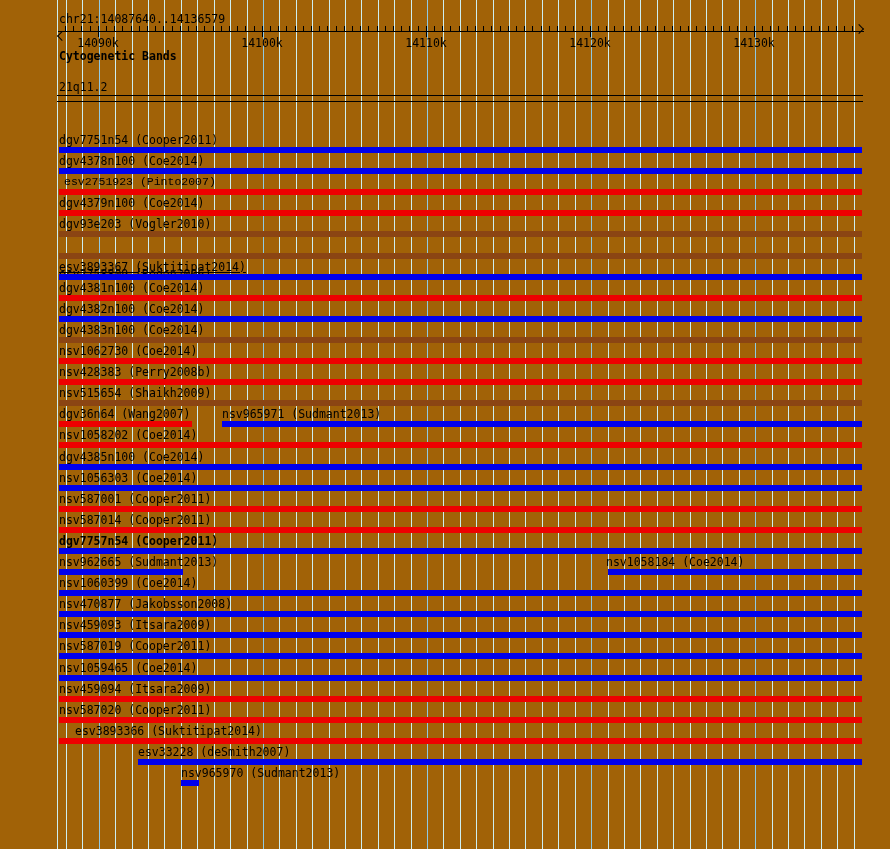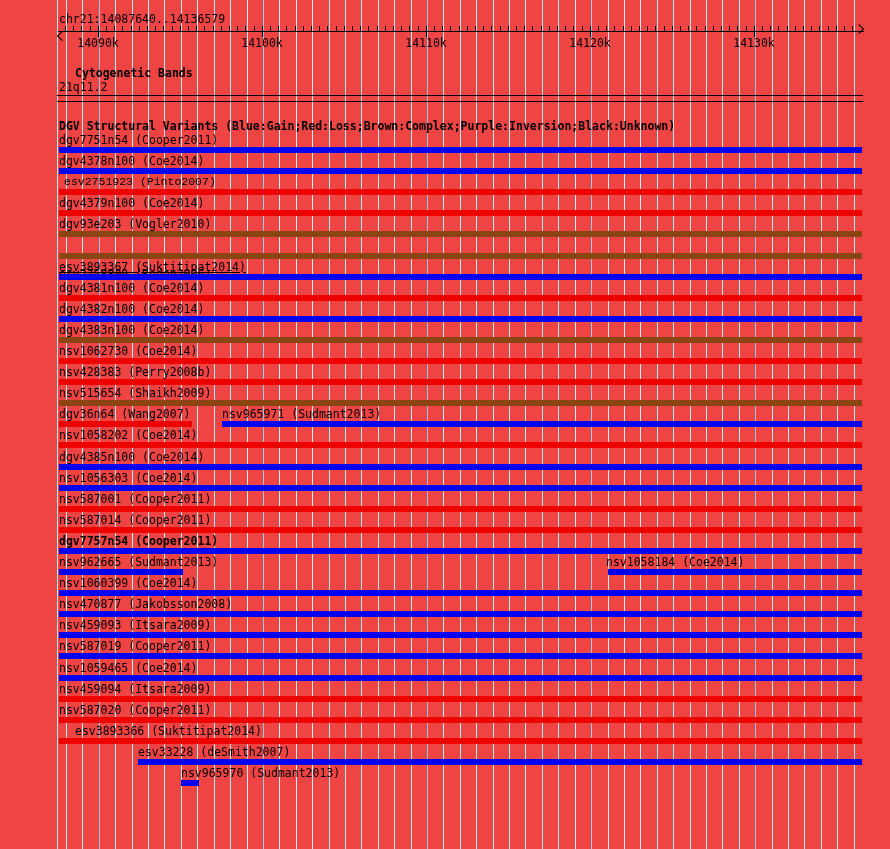--- a/index.html
+++ b/index.html
@@ -1,17 +1,17 @@
 <!DOCTYPE html>
 <html><head>
 <meta charset="utf-8">
 <style>
   html,body{margin:0;padding:0;background:#fff;}
   #screen{
-    position:relative;width:890px;height:849px;background:#ef4444;overflow:hidden;
+    position:relative;width:890px;height:849px;background:#a16207;overflow:hidden;
     font-family:"DejaVu Sans Mono","Liberation Mono",monospace;
     font-size:11.5px;line-height:12px;color:#000;
   }
   
   #grid{
     position:absolute;left:57px;top:0;width:797px;height:849px;
     border-left:1px solid #cdeef0;
     background-image:repeating-linear-gradient(to right,#cdeef0 0 1px,transparent 1px 16.41px);
     background-position:8px 0;
   }
@@ -24,21 +24,21 @@
     position:absolute;left:65px;top:26px;width:789px;height:5px;
     background-image:repeating-linear-gradient(to right,#000 0 1px,transparent 1px 8.2px);
   }
   .major-tick{position:absolute;top:26px;width:1px;height:11px;background:#000;}
   .tick-label{position:absolute;top:37px;width:48px;text-align:center;white-space:pre;}
   .chev{position:absolute;top:28.5px;width:6px;height:6px;}
   #chev-left{left:57px;border-left:1px solid #000;border-bottom:1px solid #000;transform:rotate(45deg);transform-origin:left bottom;}
   #chev-right{left:857px;border-right:1px solid #000;border-top:1px solid #000;transform:rotate(45deg);transform-origin:right top;}
   
   .track-title{position:absolute;left:59px;font-weight:bold;white-space:pre;}
-  #cyto-title{top:67px;padding-left:16px;}
+  #cyto-title{top:50px;}
   #cyto-band-label{position:absolute;left:59px;top:81px;white-space:pre;}
   #cyto-box{position:absolute;left:57px;top:95px;width:806px;height:7px;border-top:1px solid #000;border-bottom:1px solid #000;box-sizing:border-box;}
   
   #dgv-title{top:120px;}
   #variants{position:absolute;left:0;top:0;width:890px;height:849px;}
   .v-label{position:absolute;height:12px;white-space:pre;}
   .v-bar{position:absolute;height:6px;}
 </style>
 </head>
 <body>
@@ -68,21 +68,20 @@
       <div class="major-tick" style="left: 590px;"></div>
       <div class="tick-label" style="left: 566px;">14120k</div>
       <div class="major-tick" style="left: 754px;"></div>
       <div class="tick-label" style="left: 730px;">14130k</div>
     </div>
 
   <div id="cyto-title" class="track-title">Cytogenetic Bands</div>
   <div id="cyto-band-label">21q11.2</div>
   <div id="cyto-box"></div>
 
-  <div id="dgv-title" class="track-title">DGV Structural Variants (Blue:Gain;Red:Loss;Brown:Complex;Purple:Inversion;Black:Unknown)</div>
   <div id="variants">
       <div class="v-label" style="left: 59px; top: 134px;">dgv7751n54 (Cooper2011)</div>
       <div class="v-bar" style="left: 59px; top: 147px; width: 803px; background: rgb(0, 0, 238);"></div>
       <div class="v-label" style="left: 59px; top: 155.1px;">dgv4378n100 (Coe2014)</div>
       <div class="v-bar" style="left: 59px; top: 168.1px; width: 803px; background: rgb(0, 0, 238);"></div>
       <div class="v-label" style="left: 64px; top: 176.2px; font-family: Liberation Mono, monospace;">esv2751923 (Pinto2007)</div>
       <div class="v-bar" style="left: 59px; top: 189.2px; width: 803px; background: rgb(238, 0, 0);"></div>
       <div class="v-label" style="left: 59px; top: 197.3px;">dgv4379n100 (Coe2014)</div>
       <div class="v-bar" style="left: 59px; top: 210.3px; width: 803px; background: rgb(238, 0, 0);"></div>
       <div class="v-label" style="left: 59px; top: 218.4px;">dgv93e203 (Vogler2010)</div>

